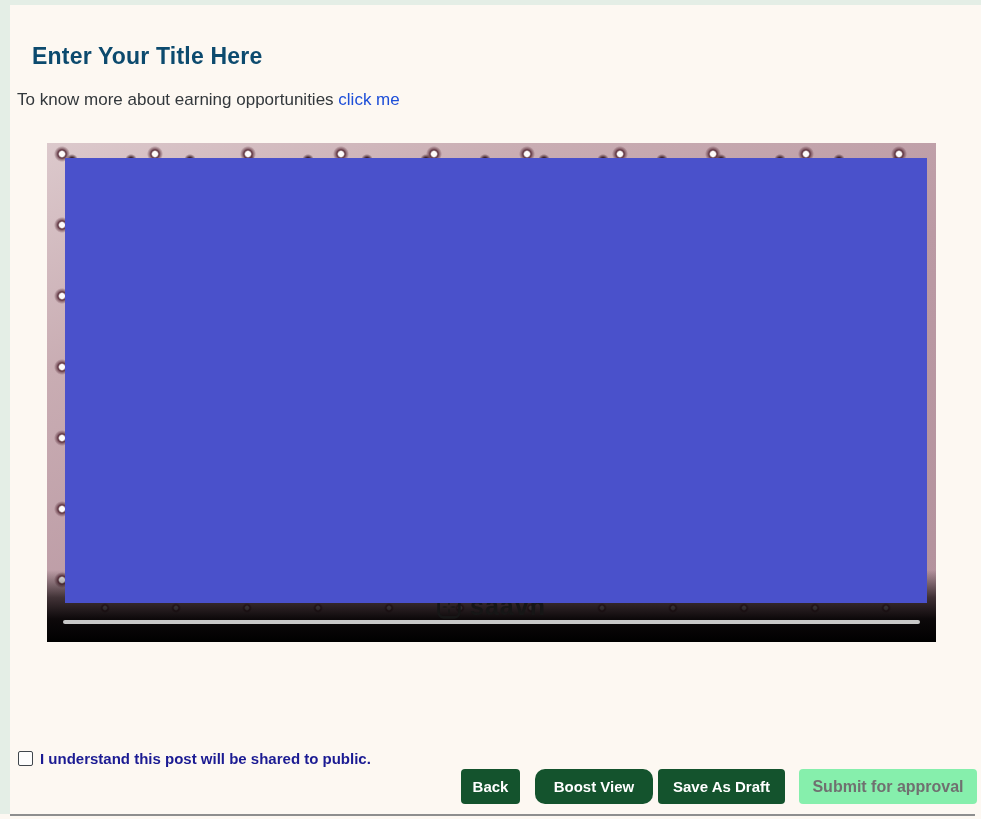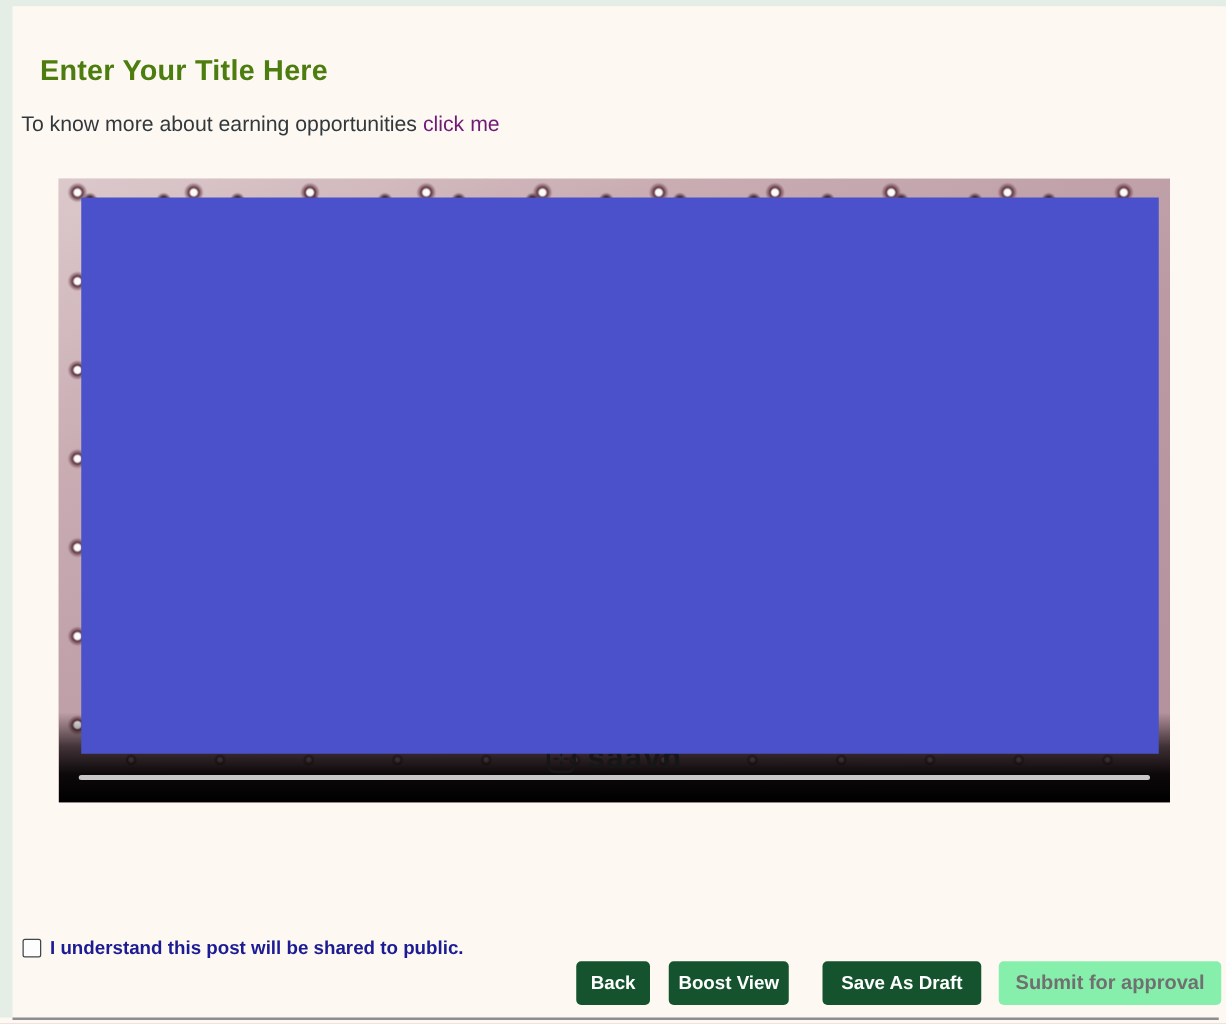--- a/index.html
+++ b/index.html
@@ -11,29 +11,29 @@
     overflow: hidden;
   }
   
   .strip-top  { position: absolute; left: 0; top: 0; width: 981px; height: 5px; background: #e4eee6; }
   .strip-left { position: absolute; left: 0; top: 0; width: 10px; height: 814px; background: #e4eee6; }
   .strip-right{ position: absolute; right: 0; top: 0; width: 2px; height: 5px; background: #e4eee6; }
   .card-bottom-rule { position: absolute; left: 10px; top: 814px; width: 965px; height: 2px; background: #8e8e8e; }
 
   .page-title {
     position: absolute; left: 32px; top: 43px;
-    font-size: 23px; font-weight: bold; color: #4d7c0f;
+    font-size: 23px; font-weight: bold; color: #0c4a6e;
     letter-spacing: 0.2px;
   }
   .subtitle {
     position: absolute; left: 17px; top: 90px;
     font-size: 17px; color: #33383c;
   }
   .subtitle a {
-    color: #701a75; text-decoration: none; cursor: pointer;
+    color: #1d4ed8; text-decoration: none; cursor: pointer;
   }
 
   
   .media {
     position: absolute; left: 47px; top: 143px; width: 889px; height: 499px;
     overflow: hidden;
     background-color: #c0a2aa;
     background-image:
       radial-gradient(circle 8px at 8px 8px, #fdfbfa 2.5px, #5d323e 4px, rgba(93,50,62,.55) 5.5px, rgba(93,50,62,0) 8px),
       radial-gradient(circle 7px at 7px 7px, #f7efed 2px, #6d3c48 3.5px, rgba(109,60,72,0) 7px),
@@ -79,21 +79,21 @@
   
   .btn {
     position: absolute; top: 769px; height: 35px;
     display: flex; align-items: center; justify-content: center;
     border: none; border-radius: 4px; cursor: pointer;
     font-family: "Liberation Sans", sans-serif;
     font-size: 15px; font-weight: bold; color: #ffffff;
     background: #14532d;
   }
   .btn-back          { left: 461px; width: 59px; }
-  .btn-boost         { left: 535px; width: 96px; }
+  .btn-boost         { left: 535px; width: 118px; border-radius: 10px; }
   .btn-draft         { left: 658px; width: 127px; }
   .btn-submit        { left: 799px; width: 178px; background: #86efac; color: #707070; cursor: default; font-size: 16px; }
 </style>
 </head>
 <body>
 
 <div class="strip-top"></div>
 <div class="strip-left"></div>
 <div class="strip-right"></div>
 

